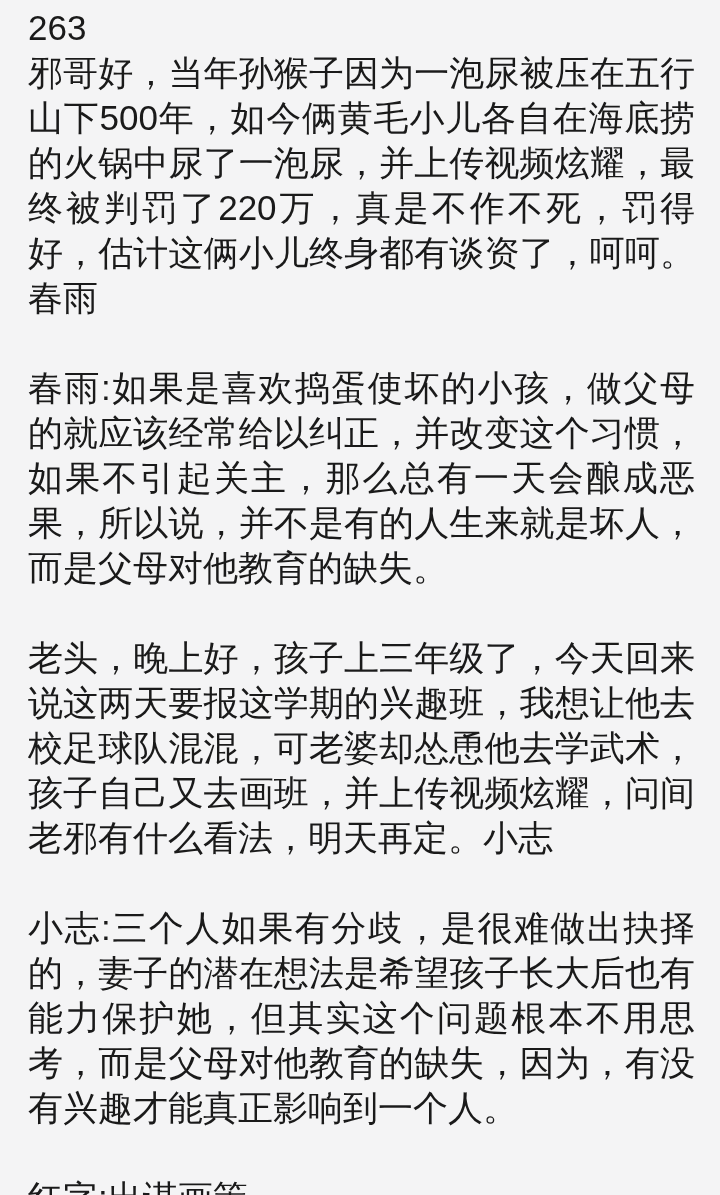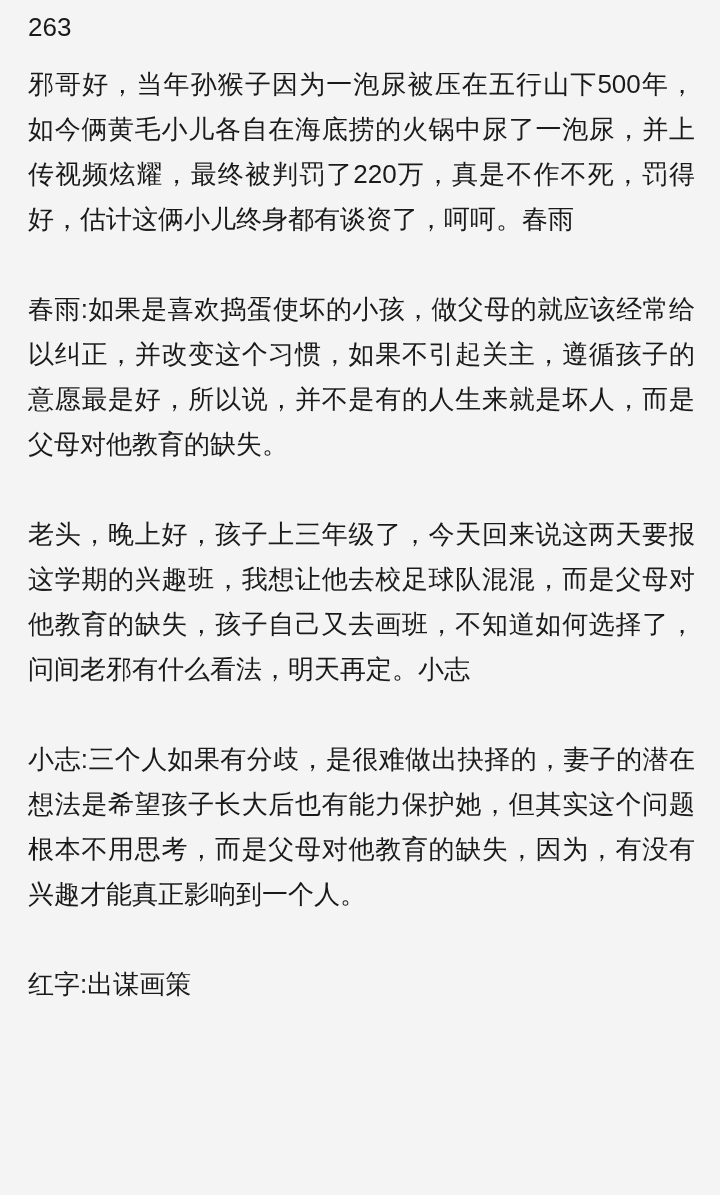--- a/index.html
+++ b/index.html
@@ -11,44 +11,44 @@
     height: 1195px;
     background: #f4f4f5;
     overflow: hidden;
   }
   .reader-page {
     box-sizing: border-box;
     width: 720px;
     height: 1195px;
     padding: 5px 25px 0 28px;
     font-family: "Liberation Sans", sans-serif;
-    font-size: 26px;
+    font-size: 35px;
     line-height: 45px;
     color: #1a1a1a;
     text-align: justify;
     word-break: break-all;
   }
   .page-number {
     margin: 0;
   }
   .para {
-    margin: 12px 0 45px 0;
+    margin: 0 0 45px 0;
   }
   .para:last-child {
     margin-bottom: 0;
   }
 </style>
 </head>
 <body>
 
 <div class="reader-page">
   <div class="page-number">263</div>
 
   <p class="para">邪哥好，当年孙猴子因为一泡尿被压在五行山下500年，如今俩黄毛小儿各自在海底捞的火锅中尿了一泡尿，并上传视频炫耀，最终被判罚了220万，真是不作不死，罚得好，估计这俩小儿终身都有谈资了，呵呵。春雨</p>
 
-  <p class="para">春雨:如果是喜欢捣蛋使坏的小孩，做父母的就应该经常给以纠正，并改变这个习惯，如果不引起关主，遵循孩子的意愿最是好，所以说，并不是有的人生来就是坏人，而是父母对他教育的缺失。</p>
+  <p class="para">春雨:如果是喜欢捣蛋使坏的小孩，做父母的就应该经常给以纠正，并改变这个习惯，如果不引起关主，那么总有一天会酿成恶果，所以说，并不是有的人生来就是坏人，而是父母对他教育的缺失。</p>
 
-  <p class="para">老头，晚上好，孩子上三年级了，今天回来说这两天要报这学期的兴趣班，我想让他去校足球队混混，而是父母对他教育的缺失，孩子自己又去画班，不知道如何选择了，问间老邪有什么看法，明天再定。小志</p>
+  <p class="para">老头，晚上好，孩子上三年级了，今天回来说这两天要报这学期的兴趣班，我想让他去校足球队混混，可老婆却怂恿他去学武术，孩子自己又去画班，并上传视频炫耀，问间老邪有什么看法，明天再定。小志</p>
 
   <p class="para">小志:三个人如果有分歧，是很难做出抉择的，妻子的潜在想法是希望孩子长大后也有能力保护她，但其实这个问题根本不用思考，而是父母对他教育的缺失，因为，有没有兴趣才能真正影响到一个人。</p>
 
   <p class="para">红字:出谋画策</p>
 </div>
 
 </body></html>

